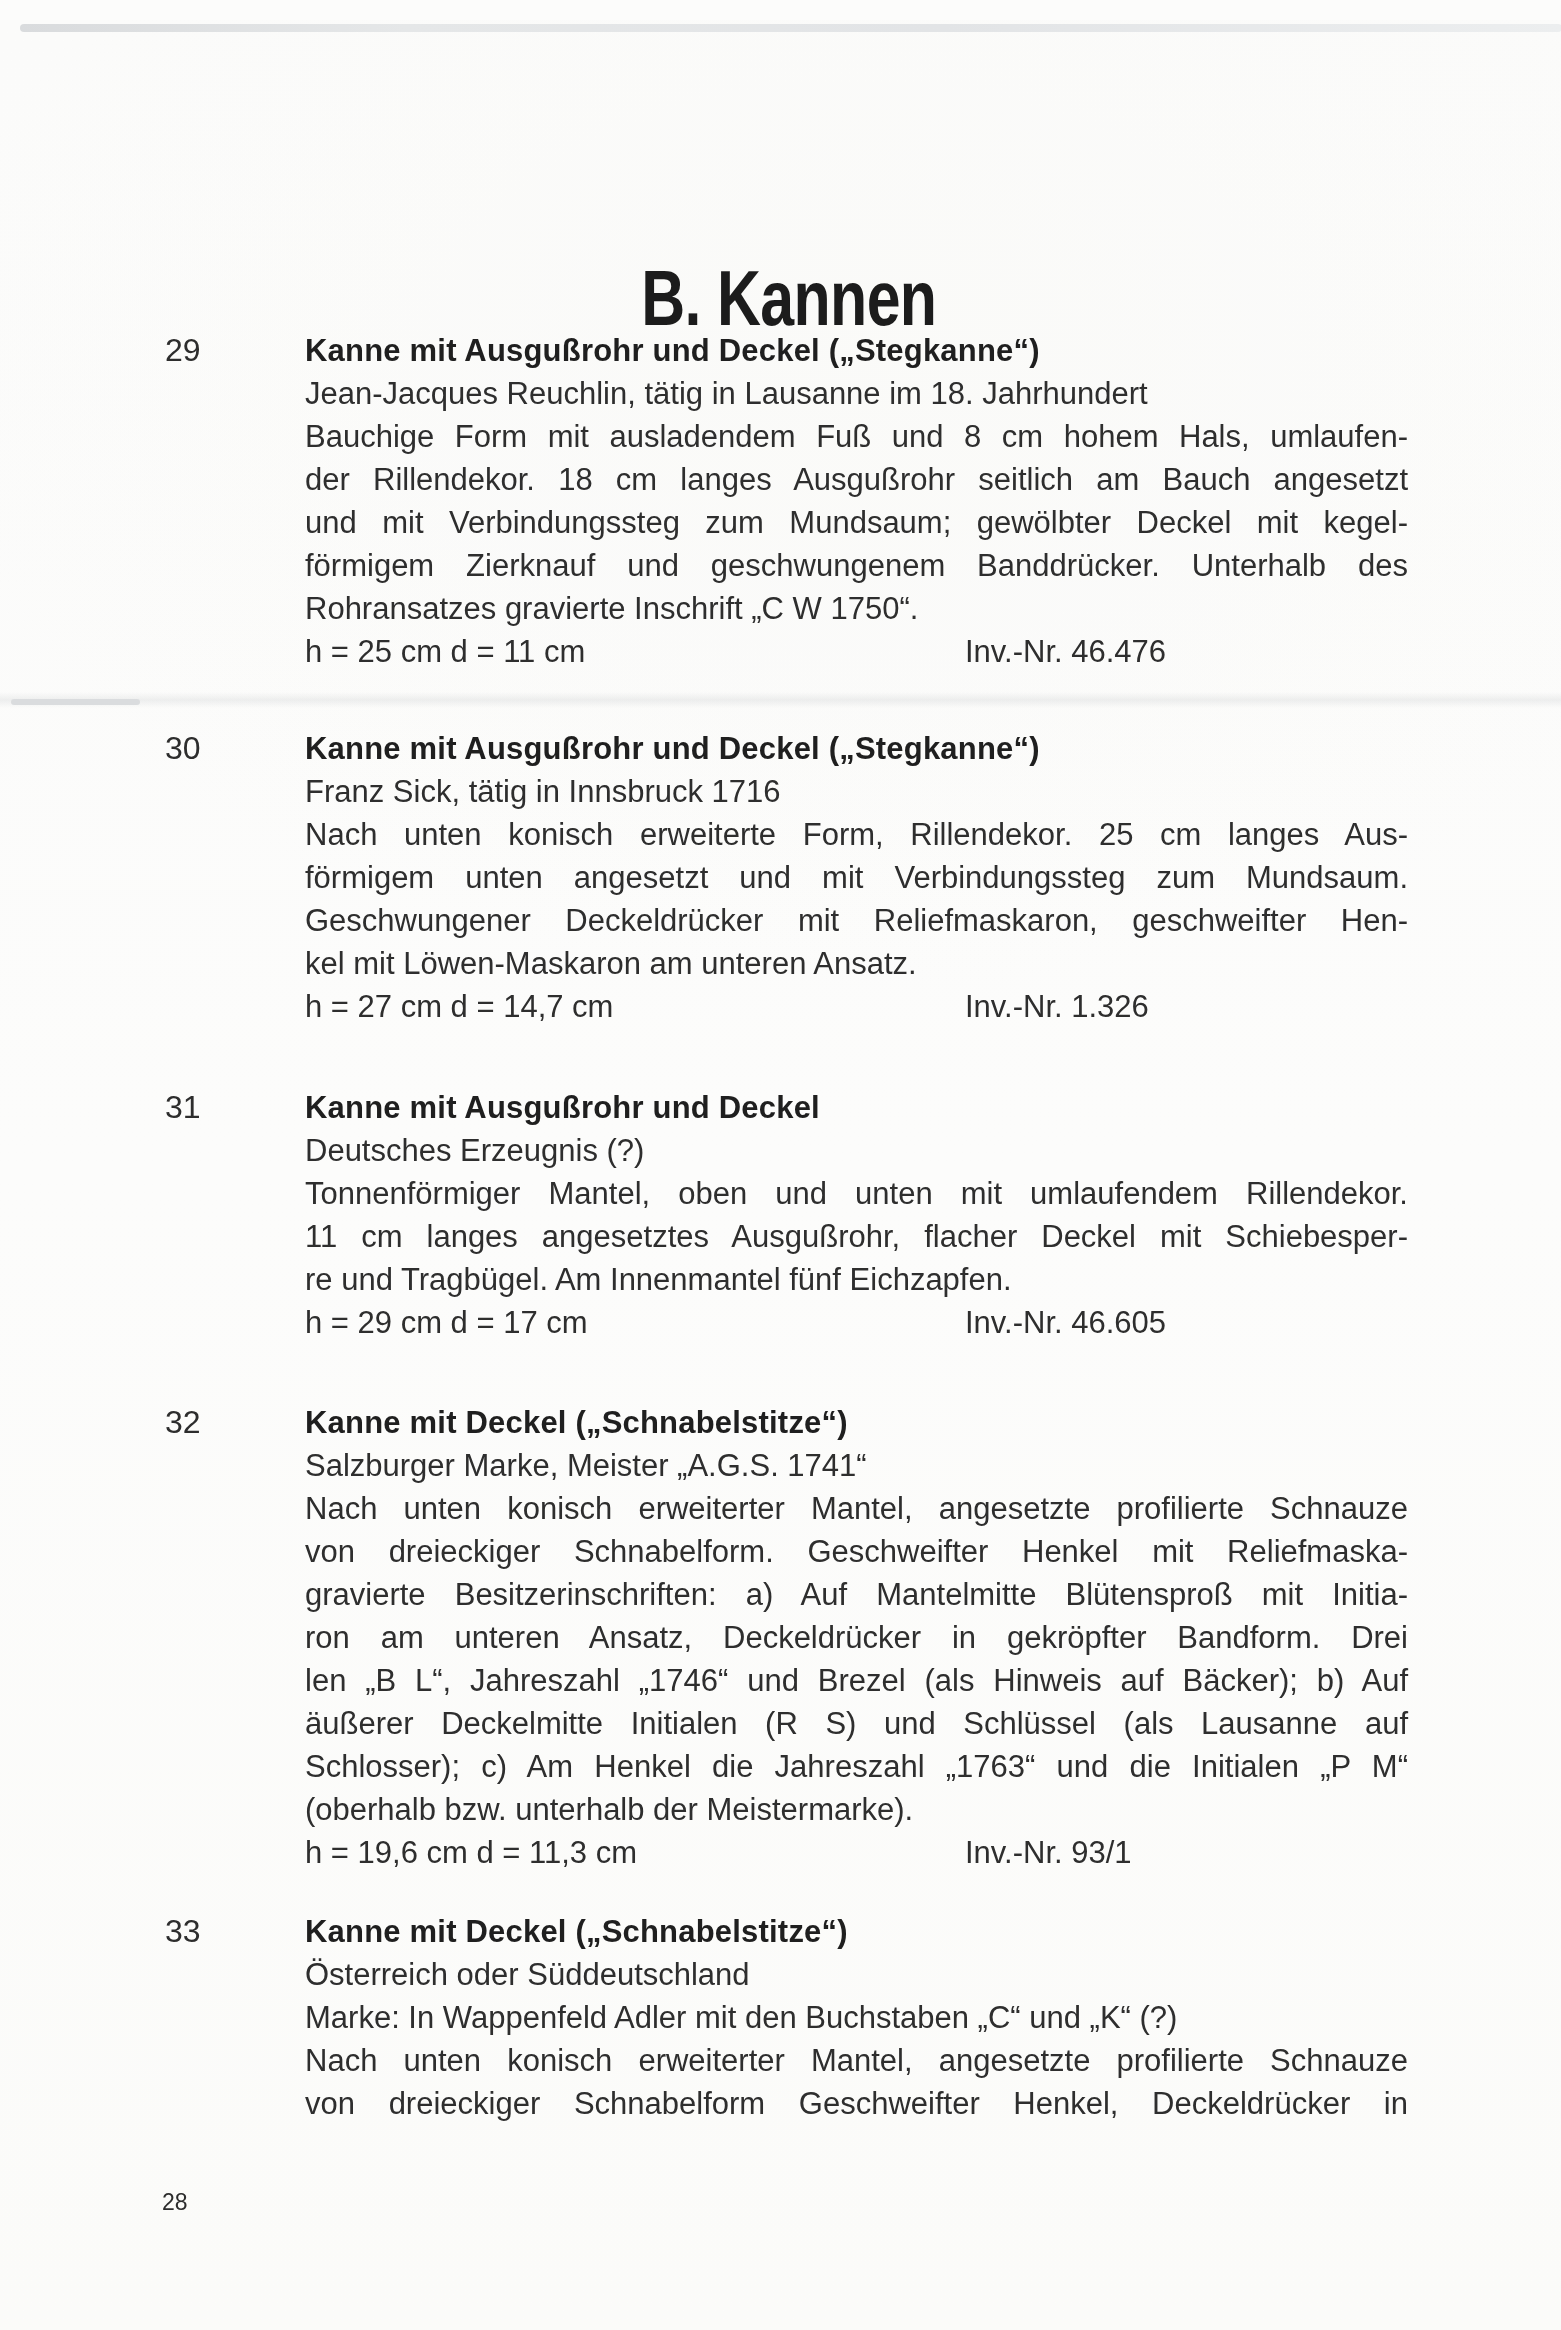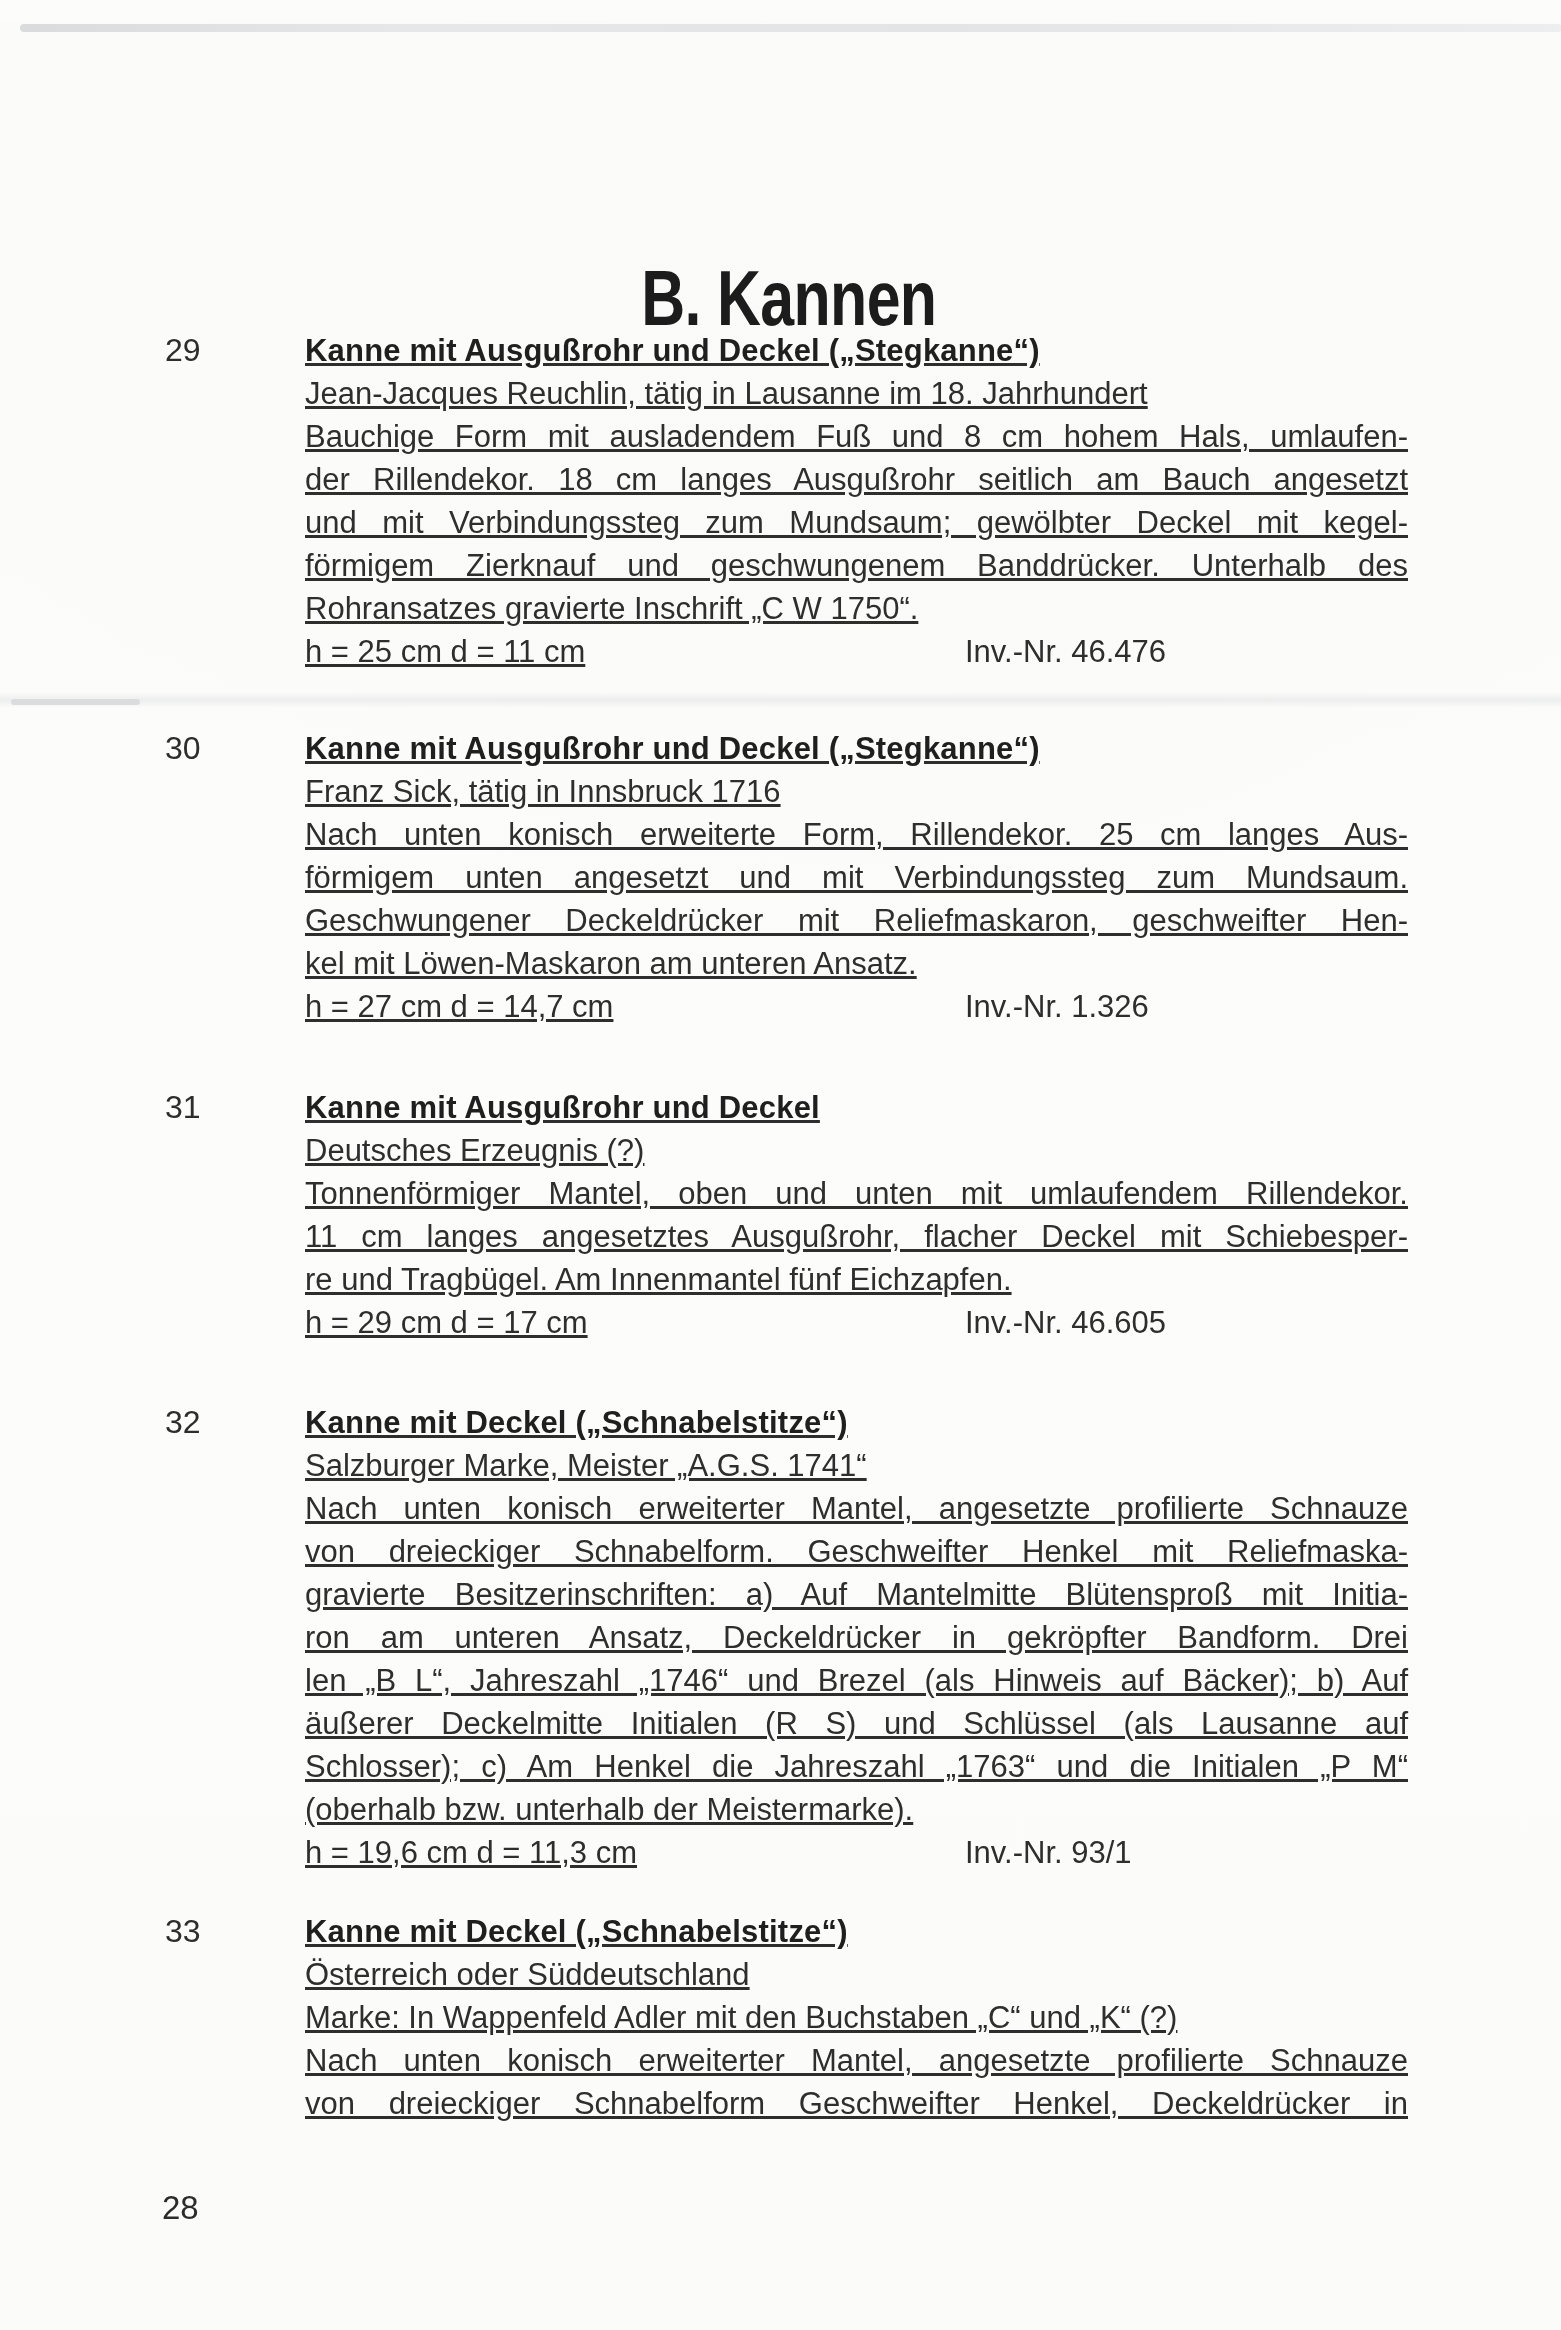--- a/index.html
+++ b/index.html
@@ -44,37 +44,37 @@
     text-align: center; padding-left: 20px; box-sizing: border-box;
     font-size: 78px; font-weight: 700; letter-spacing: -0.8px;
     color: #1c1c1c;
     transform: scaleX(.78);
   }
   .entry { position: absolute; left: 0; width: 1562px; }
   .num {
     position: absolute; left: 165px; top: 0;
     font-size: 32px; line-height: 43px; color: #2d2d2d;
   }
-  .body { position: absolute; left: 305px; top: 0; width: 1103px; text-decoration: underline; }
+  .body { position: absolute; left: 305px; top: 0; width: 1103px; }
   .line {
     height: 43px; line-height: 43px;
     font-size: 31px; color: #2e2e2e;
     white-space: nowrap;
   }
   .line.head { font-weight: 700; color: #1f1f1f; letter-spacing: 0.2px; }
   .line.j {
     white-space: normal;
     text-align: justify;
     text-align-last: justify;
   }
   .line.meas { position: relative; }
   .line.meas .inv { position: absolute; left: 660px; top: 0; }
   .pagenum {
     position: absolute; left: 162px; top: 2169px;
-    font-size: 33px; color: #2c2c2c;
+    font-size: 23px; color: #2c2c2c;
   }
 </style>
 </head>
 <body style="color: rgb(46, 46, 46);">
 
 <div class="page">
   <div class="top-edge"></div>
   <div class="mid-band"></div>
   <div class="mid-dash"></div>
   <div class="bottom-smudge"></div>

